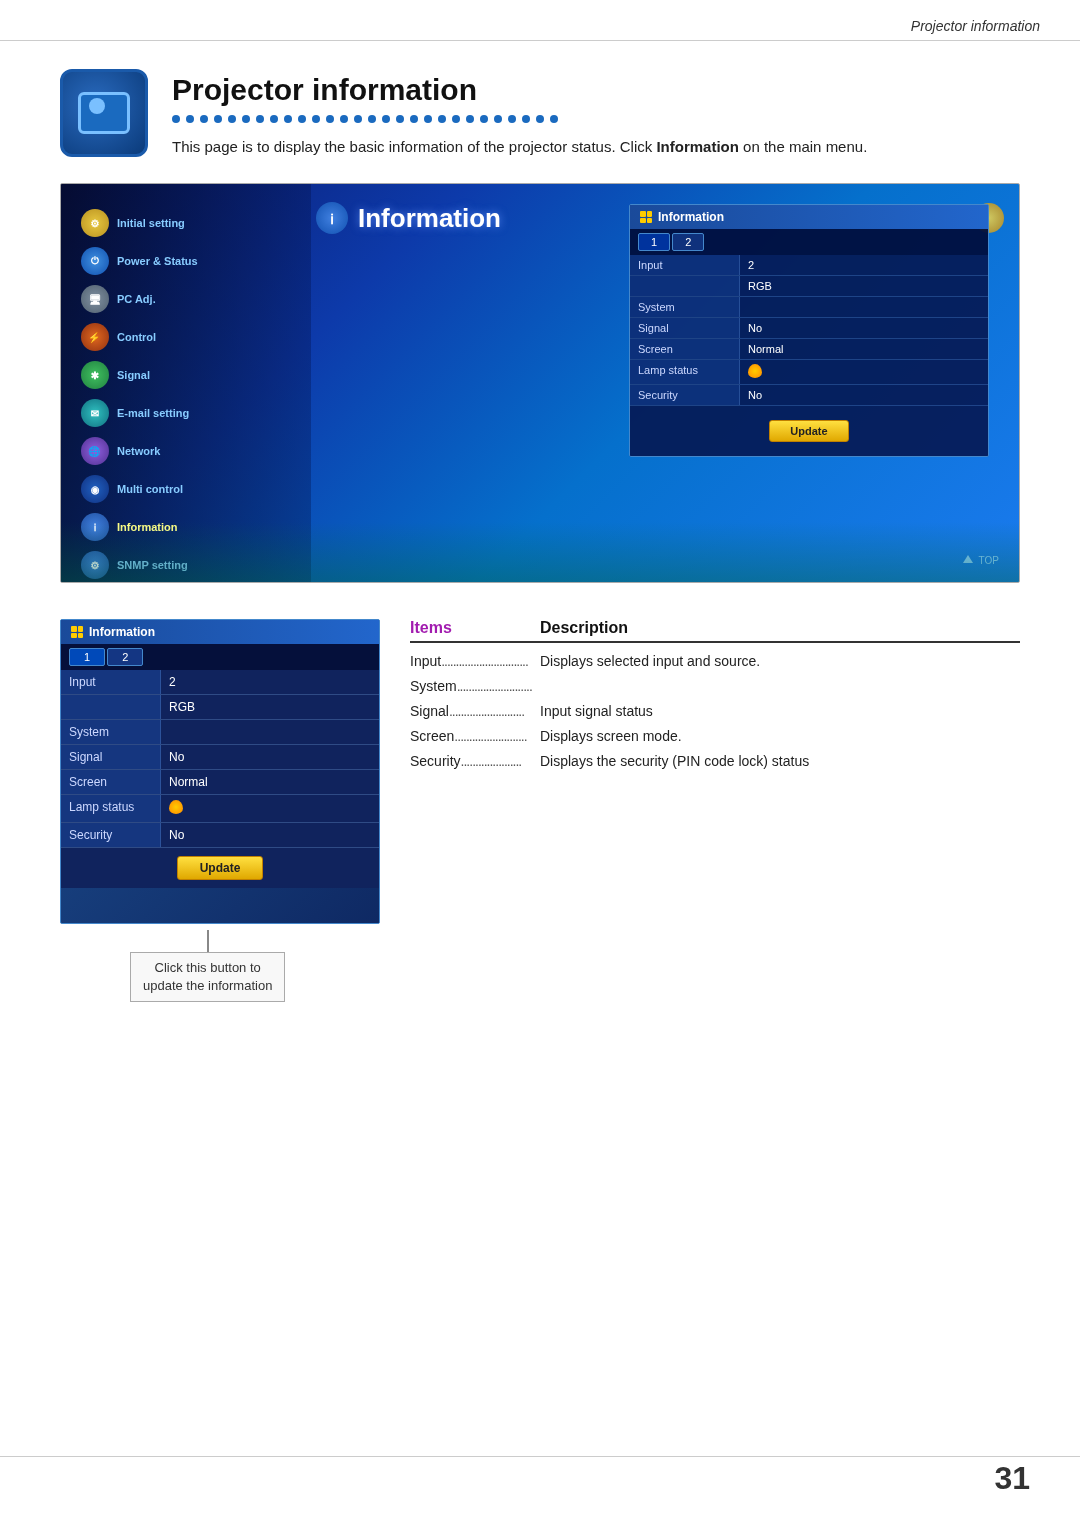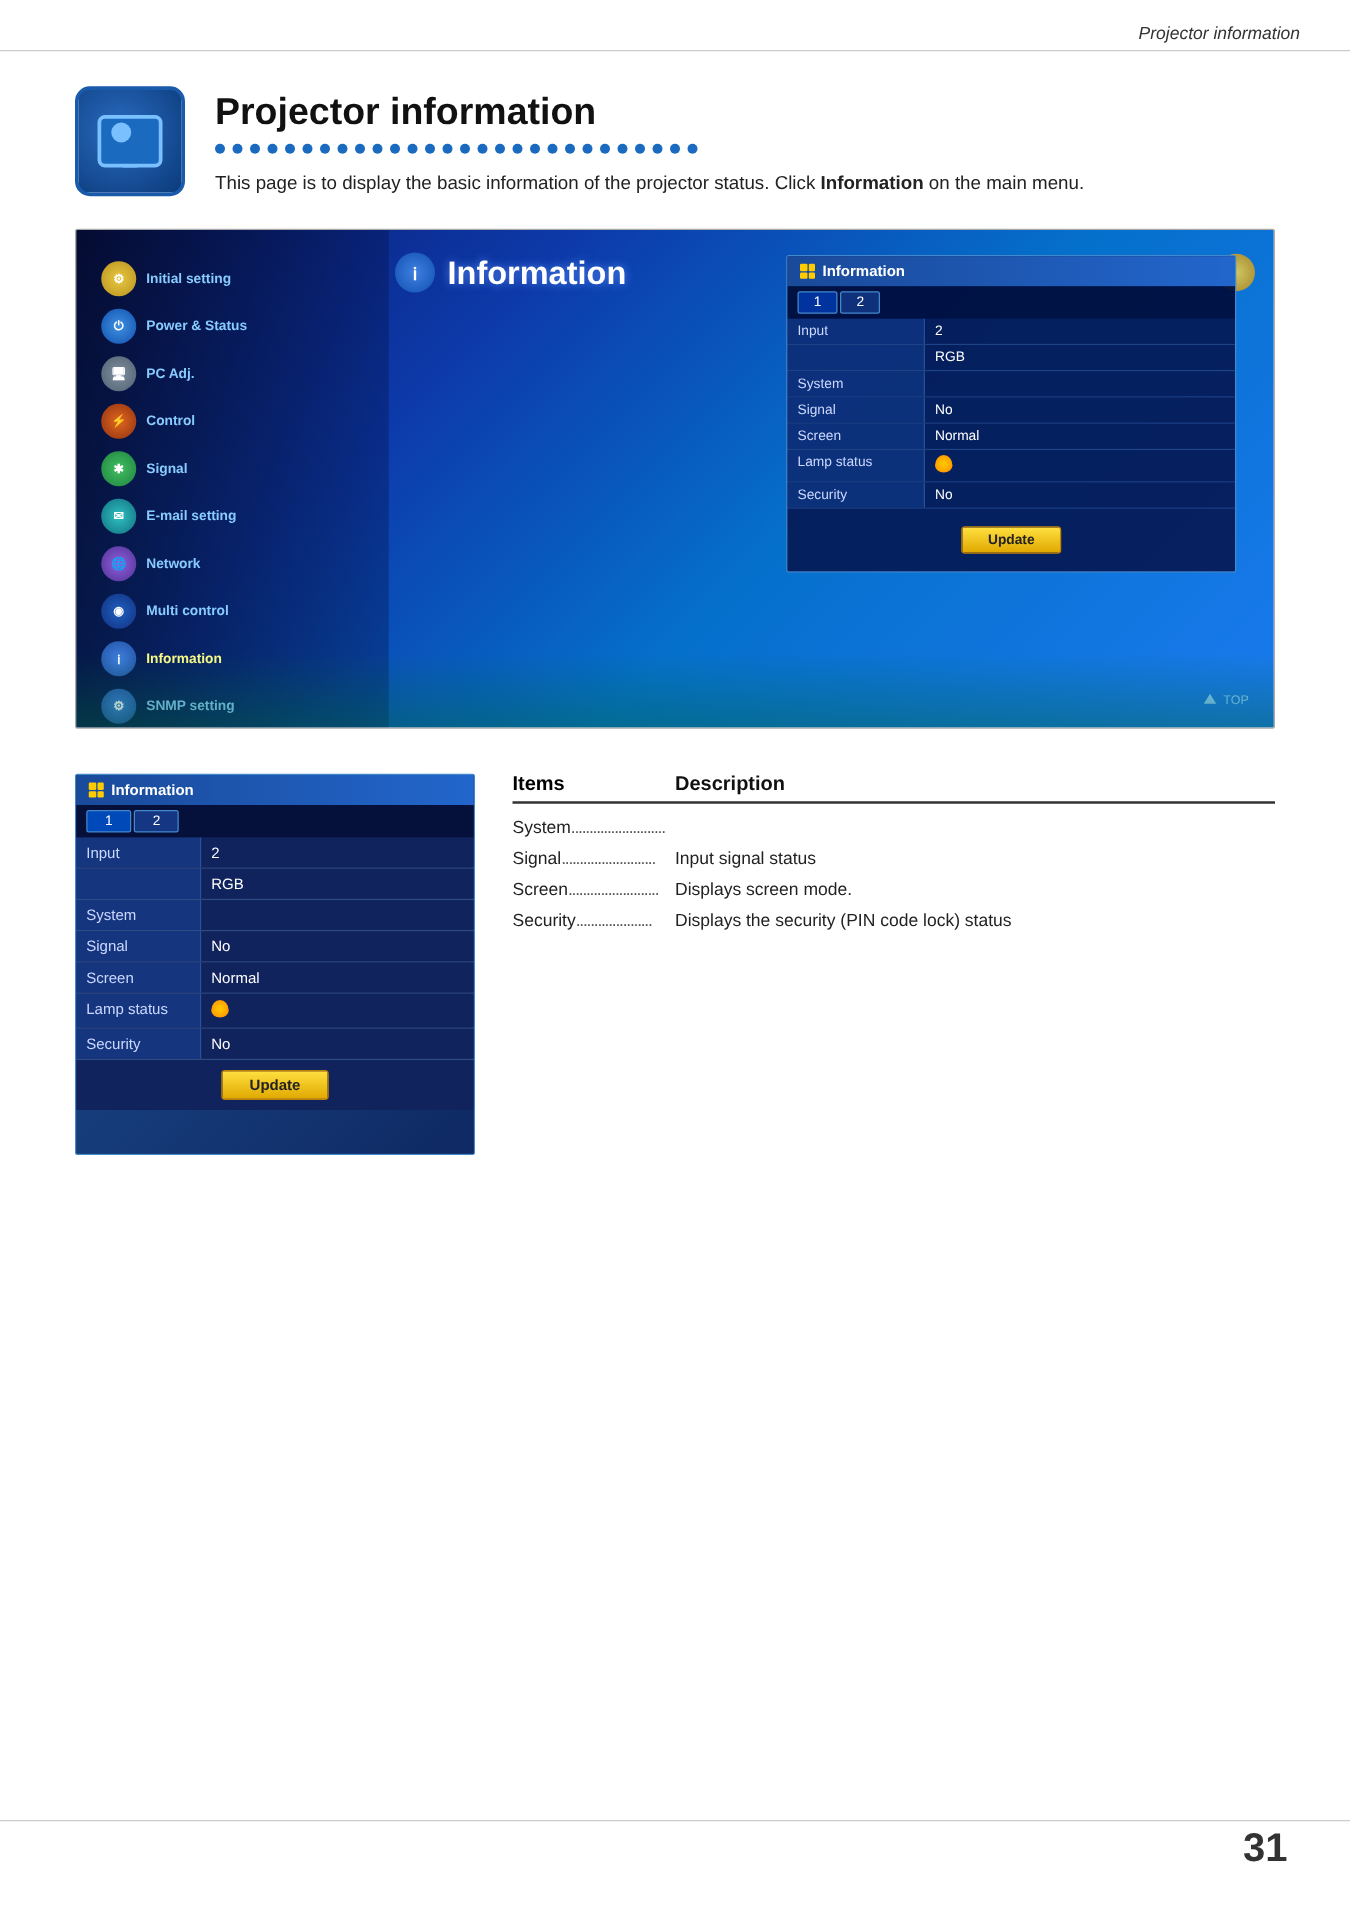--- a/index.html
+++ b/index.html
@@ -396,21 +396,21 @@
       display: flex;
       border-bottom: 2px solid #333;
       padding-bottom: 4px;
       margin-bottom: 8px;
     }
 
     .col-item {
       width: 130px;
       font-weight: bold;
       font-size: 16px;
-      color: #000000;
+      color: #a21caf;
     }
 
     .col-desc {
       flex: 1;
       font-weight: bold;
       font-size: 16px;
       color: #111;
     }
 
     .items-row {
@@ -676,29 +676,38 @@
           <div class="small-label">Security</div>
           <div class="small-value">No</div>
         </div>
         <div class="small-update-wrap">
           <button class="small-update-btn">Update</button>
         </div>
 
         <div style="height:35px;background:linear-gradient(135deg,rgba(20,80,150,0.5),rgba(10,40,100,0.7));"></div>
       </div>
 
+      <div style="position:absolute;bottom:-78px;left:70px;display:flex;flex-direction:column;align-items:center;">
+        <div style="width:2px;height:22px;background:#888;margin:0 auto;"></div>
+        <div class="callout-box">Click this button to
+update the information</div>
+      </div>
     </div>
 
     <div class="items-table">
       <div class="items-table-header">
         <div class="col-item">Items</div>
         <div class="col-desc">Description</div>
       </div>
 
       <div class="items-row">
+        <div class="item-name">Input<span style="letter-spacing:-1px;color:#555;">..............................</span></div>
+        <div class="item-desc">Displays selected input and source.</div>
+      </div>
+      <div class="items-row">
         <div class="item-name">System<span style="letter-spacing:-1px;color:#555;">..........................</span></div>
       </div>
       <div class="items-row">
         <div class="item-name">Signal<span style="letter-spacing:-1px;color:#555;">..........................</span></div>
         <div class="item-desc">Input signal status</div>
       </div>
       <div class="items-row">
         <div class="item-name">Screen<span style="letter-spacing:-1px;color:#555;">.........................</span></div>
         <div class="item-desc">Displays screen mode.</div>
       </div>

